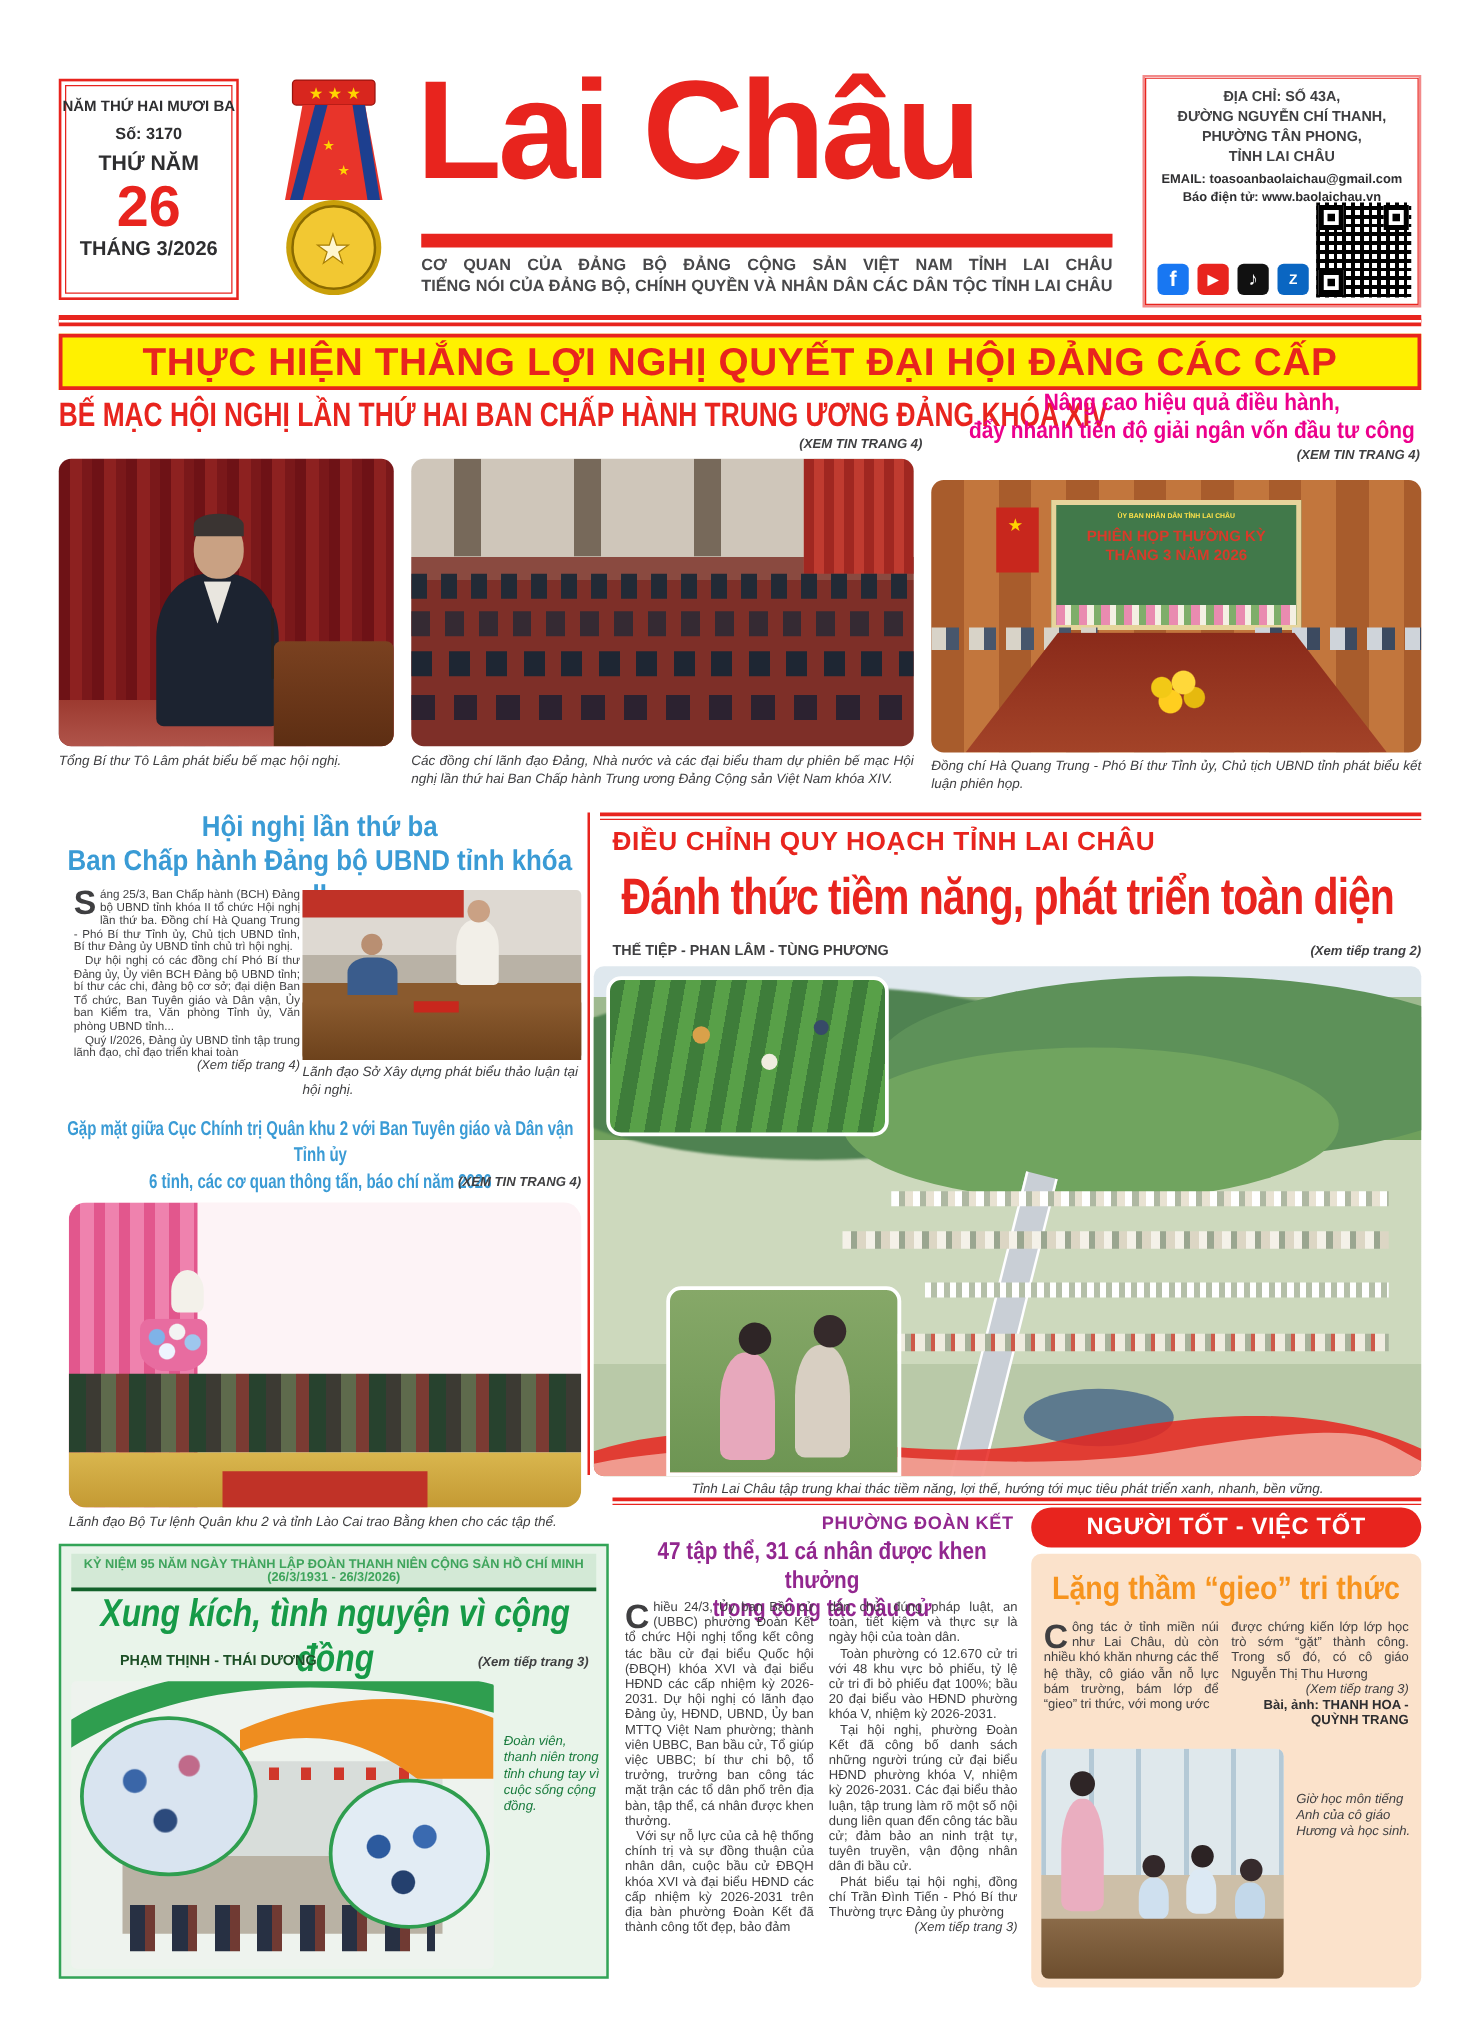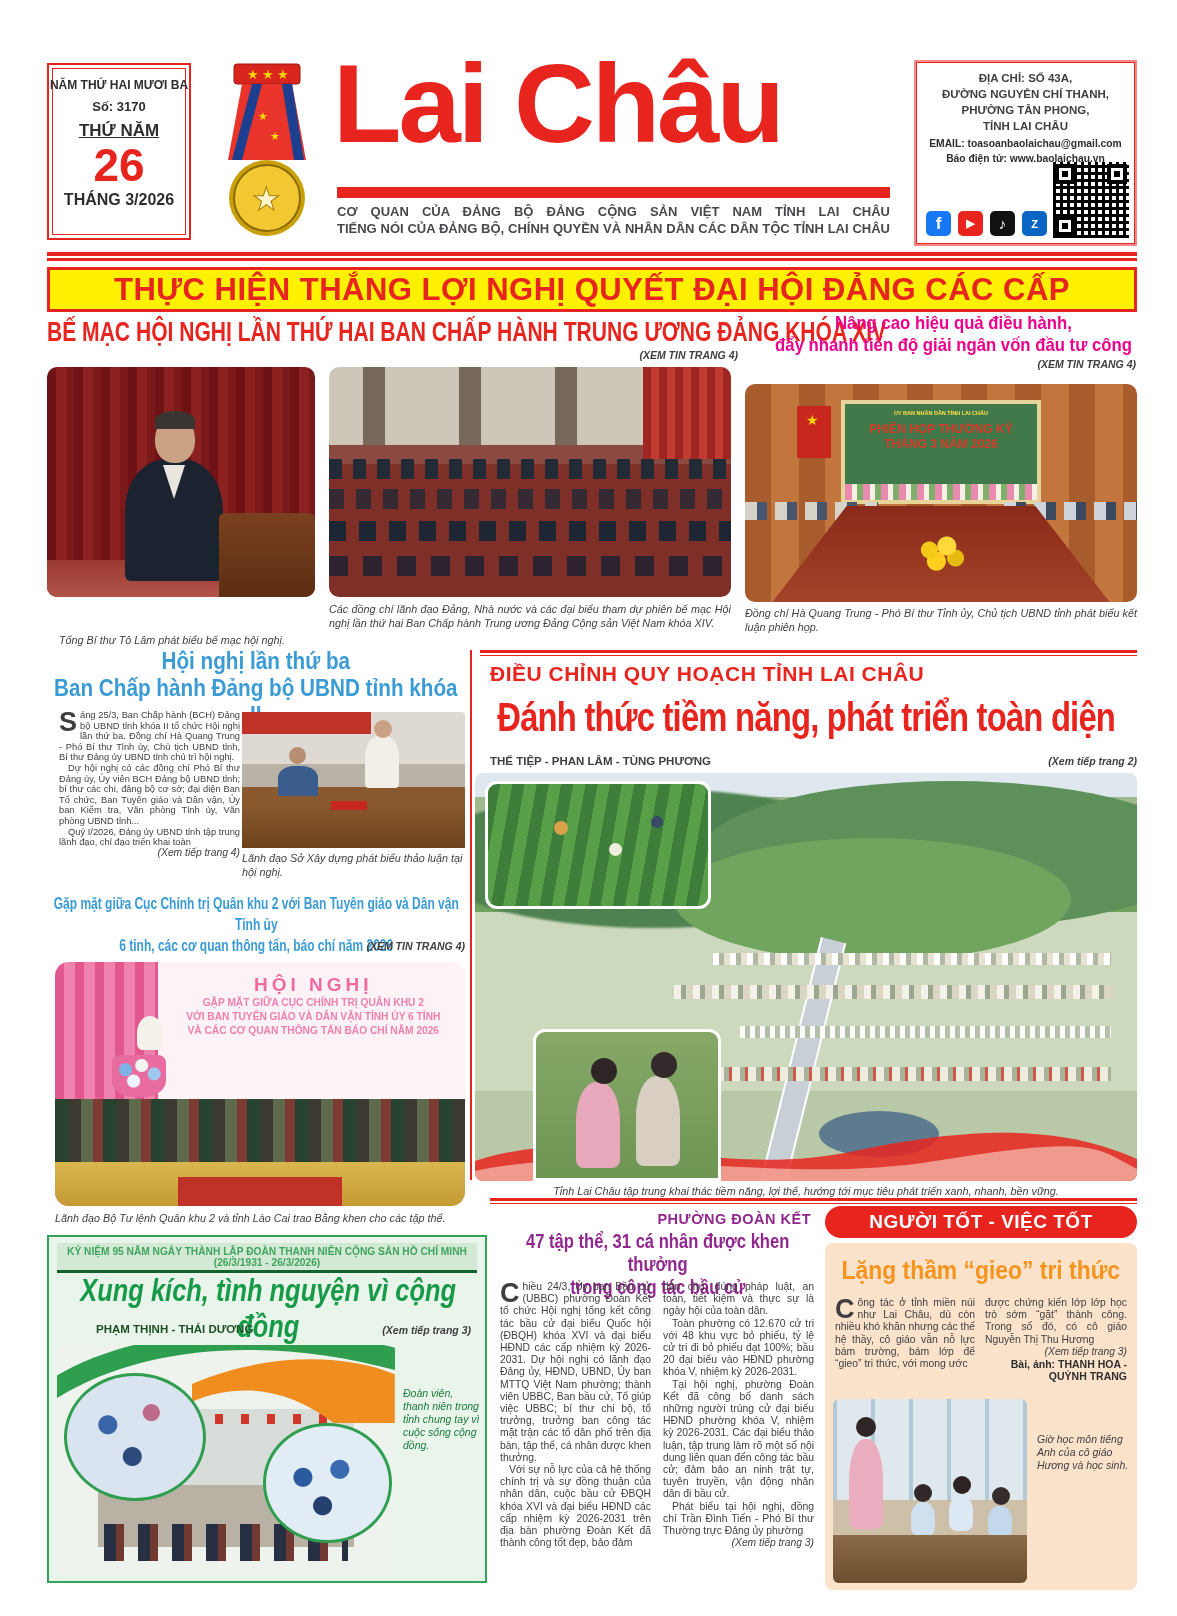--- a/index.html
+++ b/index.html
@@ -7,21 +7,21 @@
   .page { position:relative; width:1177px; height:1616px; background:#fff; margin:0 auto; overflow:hidden; }
   .abs { position:absolute; }
   .just { text-align:justify; }
   .ctr { text-align:center; }
 
   
   .issue-box { left:47px; top:63px; width:144px; height:177px; border:2px solid #e8241e;
     box-shadow: inset 0 0 0 3px #fff, inset 0 0 0 4px #e8241e; text-align:center; padding-top:13px; }
   .issue-box .l1 { font-size:12px; font-weight:bold; color:#2e2e30; }
   .issue-box .l2 { font-size:13px; font-weight:bold; color:#2e2e30; margin-top:7px; }
-  .issue-box .l3 { font-size:17px; font-weight:bold; color:#2e2e30; margin-top:7px;text-decoration:underline; }
+  .issue-box .l3 { font-size:17px; font-weight:bold; color:#2e2e30; margin-top:7px; }
   .issue-box .day { font-size:46px; font-weight:bold; color:#e8241e; line-height:48px; }
   .issue-box .l5 { font-size:16px; font-weight:bold; color:#2e2e30; margin-top:2px; }
   .paper-title { left:333px; top:42px; width:560px; font-size:112px; font-weight:bold; color:#e8241e; letter-spacing:-3px; line-height:1.1; }
   .title-bar { left:337px; top:187px; width:553px; height:11px; background:#e8241e; }
   .org-lines { left:337px; top:203px; width:553px; color:#48484a; font-weight:bold; font-size:13px; line-height:17px; }
   .org-lines div { text-align:justify; text-align-last:justify; }
   .contact-box { left:914px; top:60px; width:223px; height:186px; border:2px solid #f28a8a;
      box-shadow: inset 0 0 0 1px #e8241e; padding:8px 6px 6px; text-align:center; }
   .contact-box .addr { font-size:11.5px; font-weight:bold; color:#3f3f41; line-height:16px; }
   .contact-box .mail { font-size:10.3px; font-weight:bold; color:#2e2e30; margin-top:4px; }
@@ -301,21 +301,21 @@
         <div>THÁNG 3 NĂM 2026</div>
       </div>
       <div class="flowers"></div>
     </div>
     <div class="pl"></div>
     <div class="pr"></div>
     <div class="table"></div>
     <div class="flow"></div>
   </div>
 
-  <div class="abs cap" style="left:47px; top:634px; width:268px;margin-left:12px;">Tổng Bí thư Tô Lâm phát biểu bế mạc hội nghị.</div>
+  <div class="abs cap" style="left:47px; top:603px; width:268px;">Tổng Bí thư Tô Lâm phát biểu bế mạc hội nghị.</div>
   <div class="abs cap just" style="left:745px; top:607px; width:392px;">Đồng chí Hà Quang Trung - Phó Bí thư Tỉnh ủy, Chủ tịch UBND tỉnh phát biểu kết luận phiên họp.</div>
   <div class="abs cap just" style="left:329px; top:603px; width:402px;">Các đồng chí lãnh đạo Đảng, Nhà nước và các đại biểu tham dự phiên bế mạc Hội nghị lần thứ hai Ban Chấp hành Trung ương Đảng Cộng sản Việt Nam khóa XIV.</div>
 
   <div class="abs blue-hl council-h">
     <div>Hội nghị lần thứ ba</div>
     <div>Ban Chấp hành Đảng bộ UBND tỉnh khóa II</div>
   </div>
   <div class="abs body-s just" style="left:47px; top:710px; width:193px;">
     <p class="dc">Sáng 25/3, Ban Chấp hành (BCH) Đảng bộ UBND tỉnh khóa II tổ chức Hội nghị lần thứ ba. Đồng chí Hà Quang Trung - Phó Bí thư Tỉnh ủy, Chủ tịch UBND tỉnh, Bí thư Đảng ủy UBND tỉnh chủ trì hội nghị.</p>
     <p>Dự hội nghị có các đồng chí Phó Bí thư Đảng ủy, Ủy viên BCH Đảng bộ UBND tỉnh; bí thư các chi, đảng bộ cơ sở; đại diện Ban Tổ chức, Ban Tuyên giáo và Dân vận, Ủy ban Kiểm tra, Văn phòng Tỉnh ủy, Văn phòng UBND tỉnh...</p>
@@ -335,26 +335,20 @@
 
   <div class="abs blue-hl meet-h">
     <div>Gặp mặt giữa Cục Chính trị Quân khu 2 với Ban Tuyên giáo và Dân vận Tỉnh ủy</div>
     <div>6 tỉnh, các cơ quan thông tấn, báo chí năm 2026</div>
   </div>
   <div class="abs see meet-see">(XEM TIN TRANG 4)</div>
   <div class="abs photo conf-photo">
     <div class="conf-curtain"></div>
     <div class="conf-bust"></div>
     <div class="conf-basket"></div>
-    <div class="conf-stage">
-      <div class="s1">HỘI NGHỊ</div>
-      <div class="sN">GẶP MẶT GIỮA CỤC CHÍNH TRỊ QUÂN KHU 2</div>
-      <div class="sN">VỚI BAN TUYÊN GIÁO VÀ DÂN VẬN TỈNH ỦY 6 TỈNH</div>
-      <div class="sN">VÀ CÁC CƠ QUAN THÔNG TẤN BÁO CHÍ NĂM 2026</div>
-    </div>
     <div class="conf-people"></div>
     <div class="conf-floor"></div>
     <div class="conf-carpet"></div>
   </div>
   <div class="abs cap" style="left:55px; top:1212px; width:410px;">Lãnh đạo Bộ Tư lệnh Quân khu 2 và tỉnh Lào Cai trao Bằng khen cho các tập thể.</div>
 
   <div class="abs vline" style="left:470px; top:650px; height:530px;"></div>
   <div class="abs dbl-rule" style="left:480px; top:650px; width:657px;"></div>
   <div class="abs plan-kicker">ĐIỀU CHỈNH QUY HOẠCH TỈNH LAI CHÂU</div>
   <div class="abs plan-hl">Đánh thức tiềm năng, phát triển toàn diện</div>

